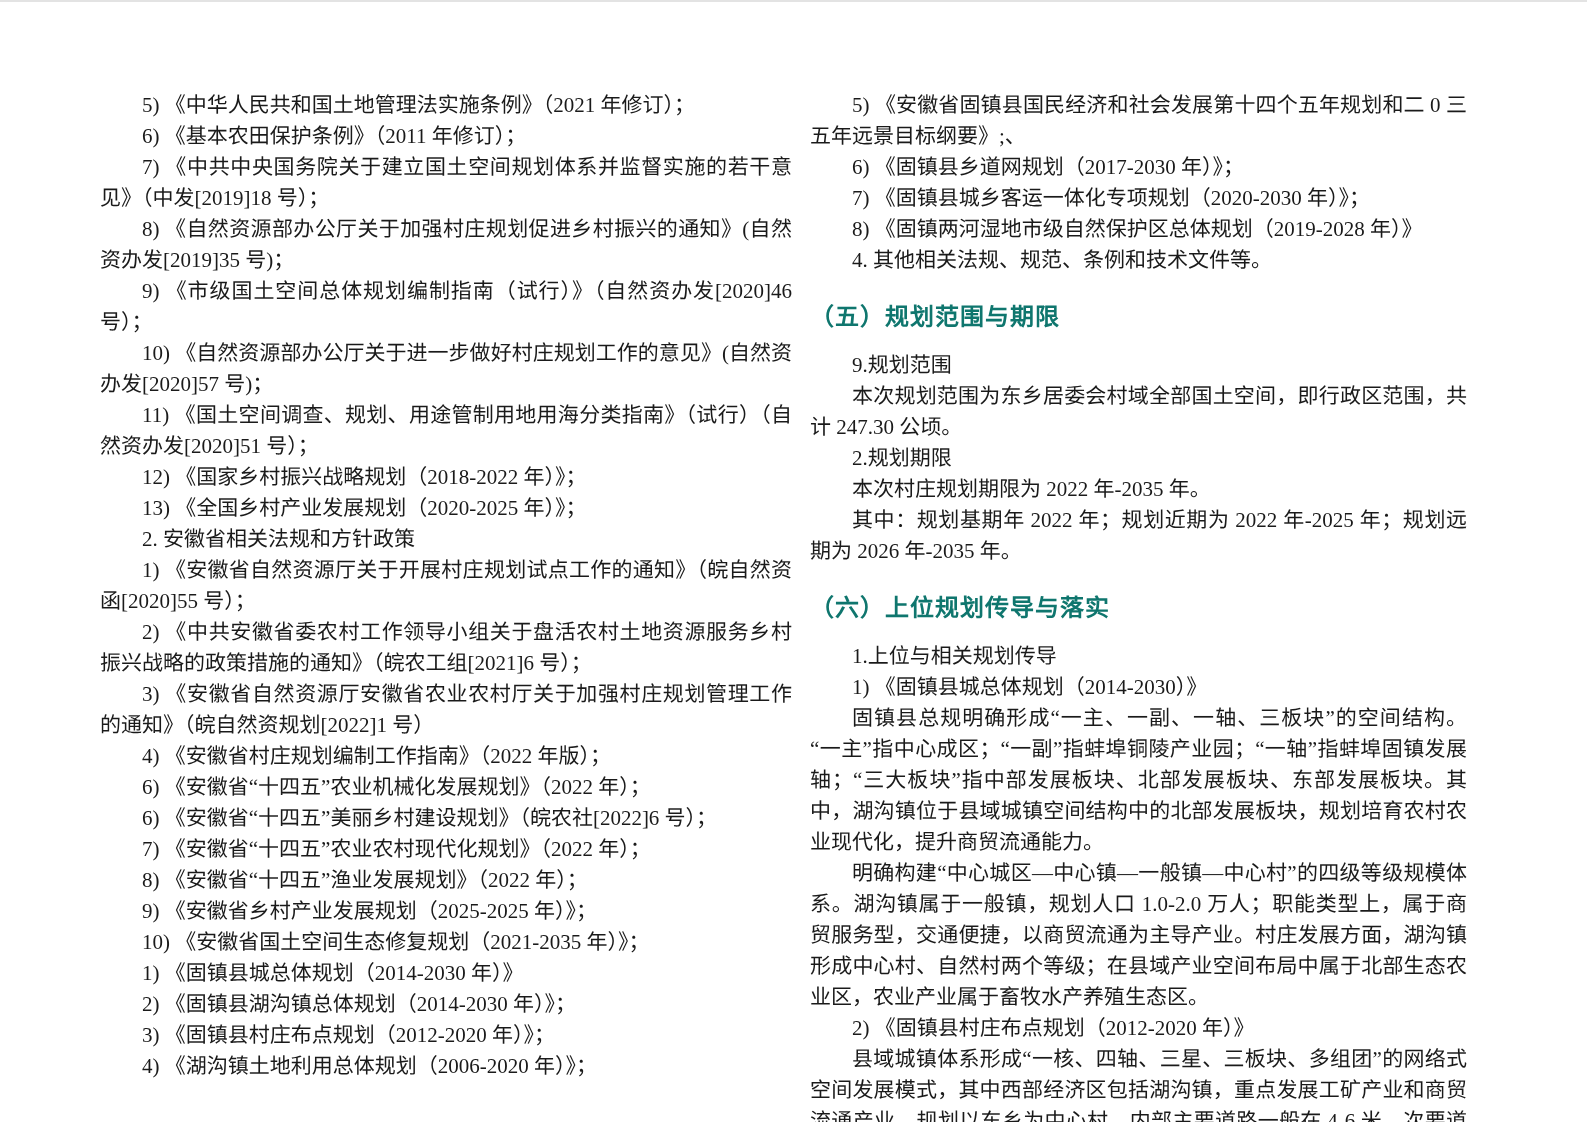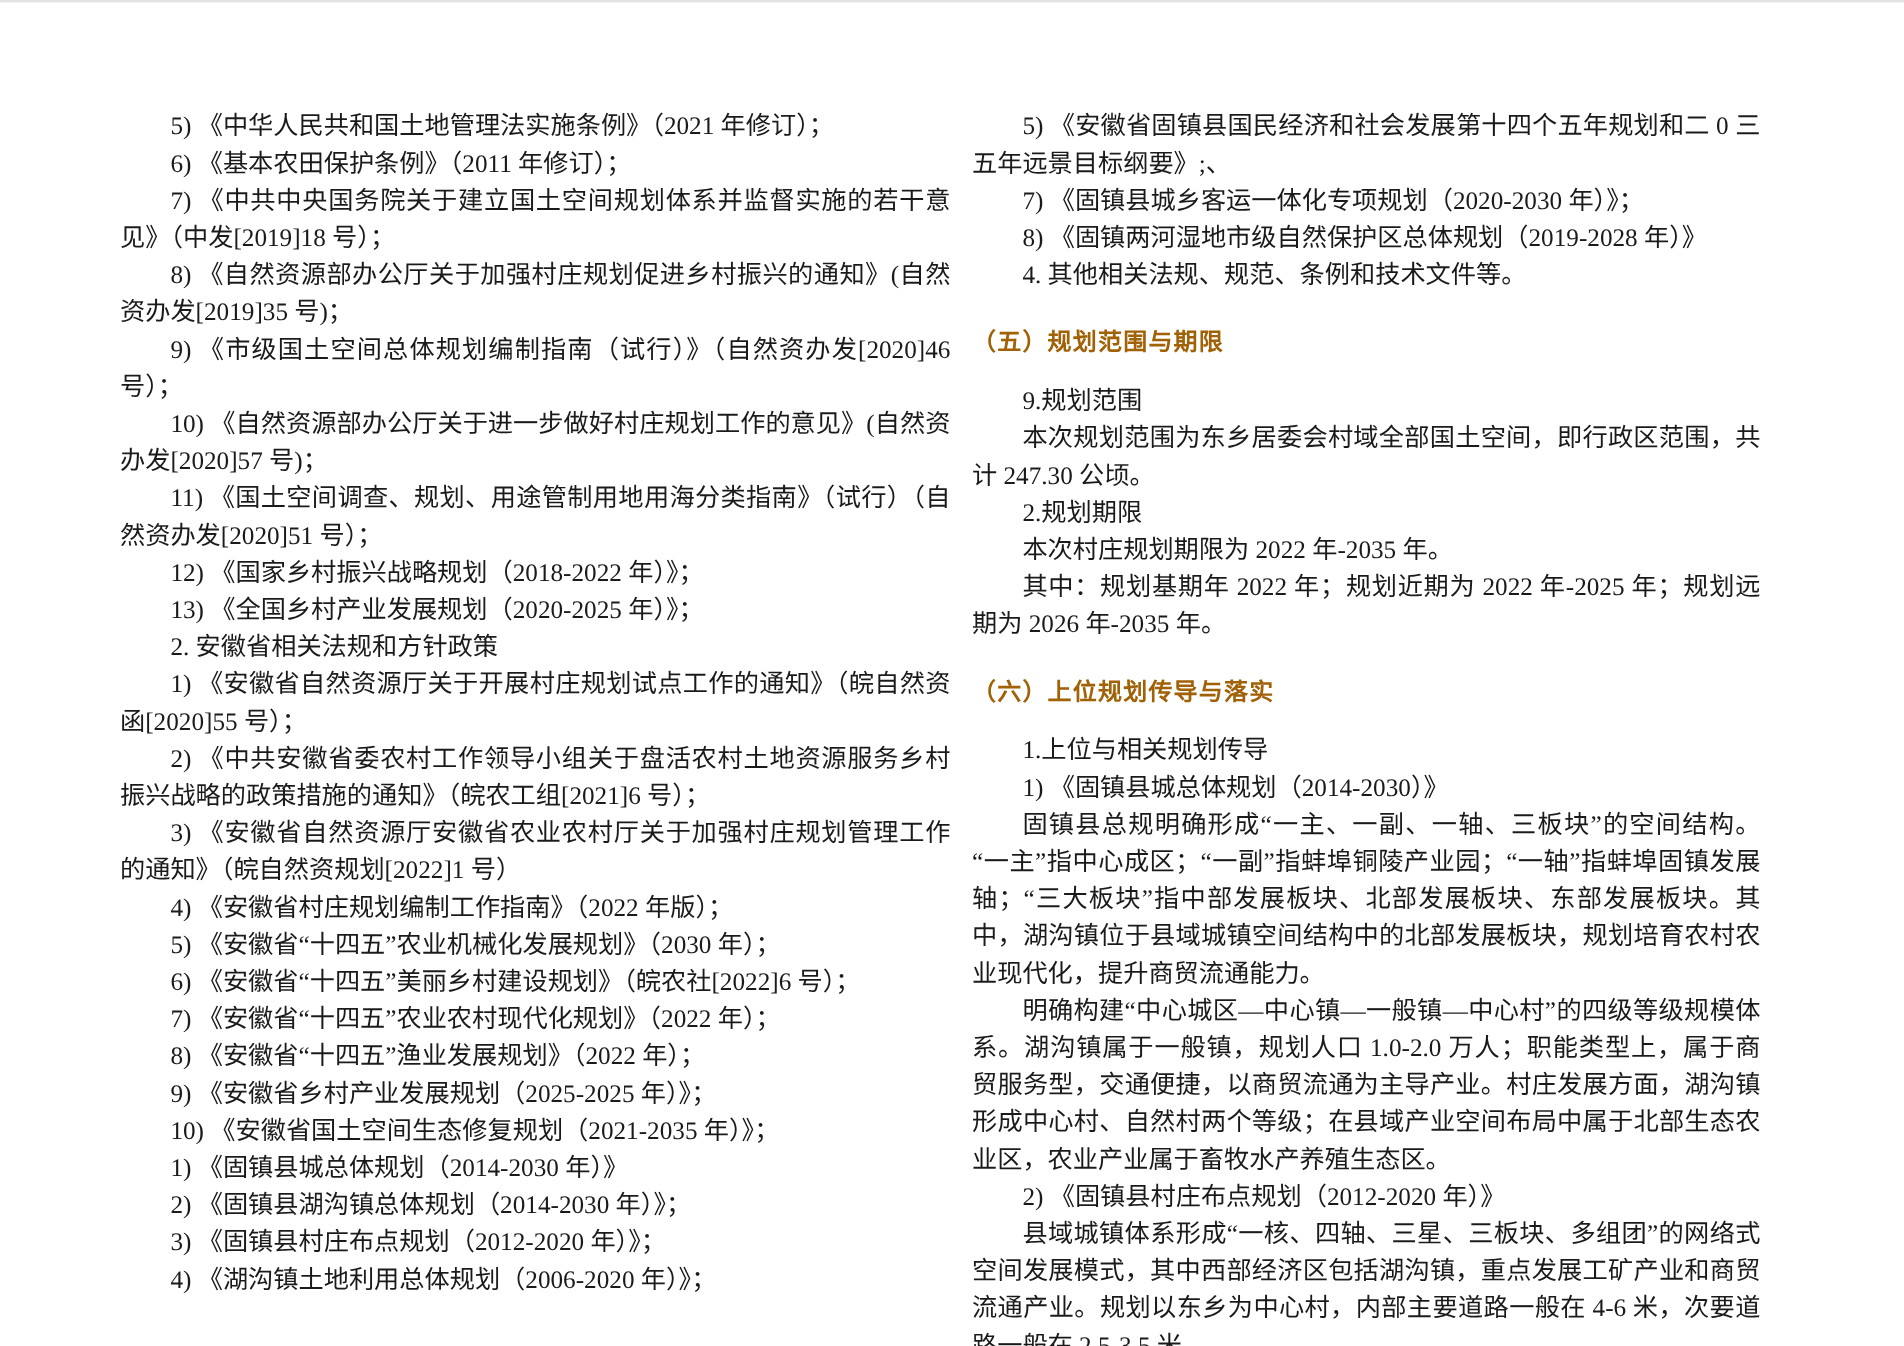--- a/index.html
+++ b/index.html
@@ -37,26 +37,26 @@
   }
   p.li, p.para {
     margin: 0;
     text-indent: 2em;
     text-align: justify;
     word-break: break-all;
   }
   h2.sec {
     font-family: "Liberation Sans", "DejaVu Sans", sans-serif;
     font-weight: bold;
-    font-size: 20px;
+    font-size: 24px;
     line-height: 42px;
     letter-spacing: 1px;
     margin: 20px 0 12px 0;
     text-indent: 0;
-    color: #a16207;
+    color: #0f766e;
   }
   .sec5 { margin-top: 20px; margin-bottom: 12px; }
   .sec6 { margin-top: 20px; margin-bottom: 10px; }
 </style>
 </head>
 <body>
 
 <div class="page">
 
   <div class="col col-left">
@@ -67,34 +67,35 @@
     <p class="li">9)  《市级国土空间总体规划编制指南（试行）》（自然资办发[2020]46 号）；</p>
     <p class="li">10) 《自然资源部办公厅关于进一步做好村庄规划工作的意见》(自然资办发[2020]57 号)；</p>
     <p class="li">11) 《国土空间调查、规划、用途管制用地用海分类指南》（试行）（自然资办发[2020]51 号）；</p>
     <p class="li">12) 《国家乡村振兴战略规划（2018-2022 年）》；</p>
     <p class="li">13) 《全国乡村产业发展规划（2020-2025 年）》；</p>
     <p class="li">2. 安徽省相关法规和方针政策</p>
     <p class="li">1)  《安徽省自然资源厅关于开展村庄规划试点工作的通知》（皖自然资函[2020]55 号）；</p>
     <p class="li">2)  《中共安徽省委农村工作领导小组关于盘活农村土地资源服务乡村振兴战略的政策措施的通知》（皖农工组[2021]6 号）；</p>
     <p class="li">3)  《安徽省自然资源厅安徽省农业农村厅关于加强村庄规划管理工作的通知》（皖自然资规划[2022]1 号）</p>
     <p class="li">4)  《安徽省村庄规划编制工作指南》（2022 年版）；</p>
-    <p class="li">5)  《安徽省“十四五”农业机械化发展规划》（2030 年）；</p>
+    <p class="li">6)  《安徽省“十四五”农业机械化发展规划》（2022 年）；</p>
     <p class="li">6)  《安徽省“十四五”美丽乡村建设规划》（皖农社[2022]6 号）；</p>
     <p class="li">7)  《安徽省“十四五”农业农村现代化规划》（2022 年）；</p>
     <p class="li">8)  《安徽省“十四五”渔业发展规划》（2022 年）；</p>
     <p class="li">9)  《安徽省乡村产业发展规划（2025-2025 年）》；</p>
     <p class="li">10) 《安徽省国土空间生态修复规划（2021-2035 年）》；</p>
     <p class="li">1)  《固镇县城总体规划（2014-2030 年）》</p>
     <p class="li">2)  《固镇县湖沟镇总体规划（2014-2030 年）》；</p>
     <p class="li">3)  《固镇县村庄布点规划（2012-2020 年）》；</p>
     <p class="li">4)  《湖沟镇土地利用总体规划（2006-2020 年）》；</p>
   </div>
 
   <div class="col col-right">
     <p class="li">5)  《安徽省固镇县国民经济和社会发展第十四个五年规划和二 0 三五年远景目标纲要》;、</p>
+    <p class="li">6)  《固镇县乡道网规划（2017-2030 年）》；</p>
     <p class="li">7)  《固镇县城乡客运一体化专项规划（2020-2030 年）》；</p>
     <p class="li">8)  《固镇两河湿地市级自然保护区总体规划（2019-2028 年）》</p>
     <p class="li">4. 其他相关法规、规范、条例和技术文件等。</p>
 
     <h2 class="sec sec5">（五）规划范围与期限</h2>
     <p class="para">9.规划范围</p>
     <p class="para">本次规划范围为东乡居委会村域全部国土空间，即行政区范围，共计 247.30 公顷。</p>
     <p class="para">2.规划期限</p>
     <p class="para">本次村庄规划期限为 2022 年-2035 年。</p>
     <p class="para">其中：规划基期年 2022 年；规划近期为 2022 年-2025 年；规划远期为 2026 年-2035 年。</p>

